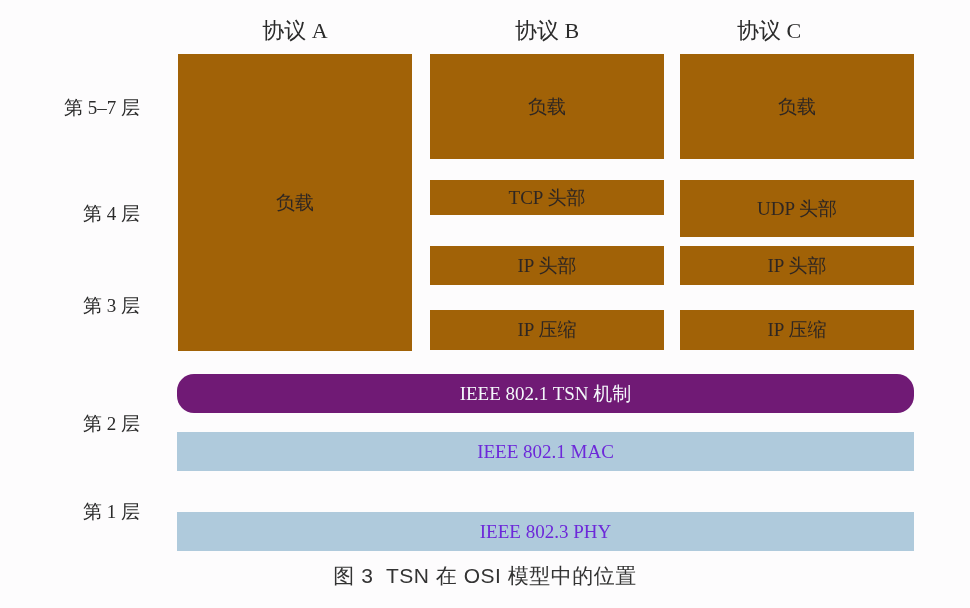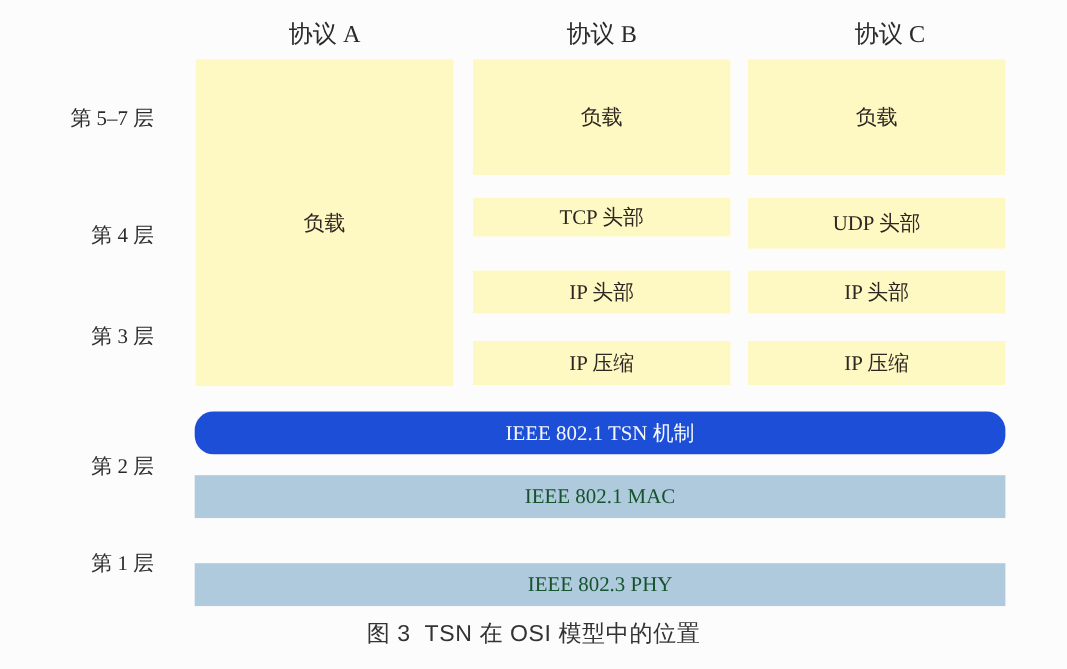--- a/index.html
+++ b/index.html
@@ -1,35 +1,35 @@
 <!DOCTYPE html>
 <html><head>
 <meta charset="utf-8">
 <style>
   html, body { margin:0; padding:0; }
   body { width:970px; height:608px; background:#fdfcfd; position:relative; overflow:hidden;
          font-family:"Liberation Serif","DejaVu Serif",serif; color:#2a2a2a; }
   .abs { position:absolute; }
   .col-title { font-size:22px; text-align:center; width:234px; top:16px; }
   .layer-label { font-size:19px; width:140px; text-align:right; left:0; }
-  .box { background:#fef9c3; display:flex; align-items:center; justify-content:center;
+  .box { background:#a16207; display:flex; align-items:center; justify-content:center;
          font-size:19px; color:#2e2622; }
   .bar { left:177px; width:737px; height:39px; display:flex; align-items:center; justify-content:center;
          font-size:19px; }
-  .bar.tsn { background:#1d4ed8; color:#f4f8fb;border-radius:17px; }
-  .bar.light { background:#afcadc; color:#14532d; }
+  .bar.tsn { background:#701a75; color:#f4f8fb;border-radius:17px; }
+  .bar.light { background:#afcadc; color:#6d28d9; }
   .caption { top:562px; left:0; width:970px; text-align:center; font-size:21px;
              font-family:"Liberation Sans","DejaVu Sans",sans-serif; color:#333; letter-spacing:0.5px; }
 </style>
 </head>
 <body>
 
 <div class="abs col-title" style="left:178px;">协议 A</div>
 <div class="abs col-title" style="left:430px;">协议 B</div>
-<div class="abs col-title" style="left:692px;">协议 C</div>
+<div class="abs col-title" style="left:652px;">协议 C</div>
 
 <div class="abs layer-label" style="top:95px;">第 5–7 层</div>
 <div class="abs layer-label" style="top:201px;">第 4 层</div>
 <div class="abs layer-label" style="top:293px;">第 3 层</div>
 <div class="abs layer-label" style="top:411px;">第 2 层</div>
 <div class="abs layer-label" style="top:499px;">第 1 层</div>
 
 <div class="abs box" style="left:178px; top:54px; width:234px; height:297px; align-items:flex-start;">
   <span style="margin-top:136px;">负载</span>
 </div>
@@ -43,21 +43,21 @@
 <div class="abs box" style="left:430px; top:246px; width:234px; height:39px;">
   <span>IP 头部</span>
 </div>
 <div class="abs box" style="left:430px; top:310px; width:234px; height:40px;">
   <span>IP 压缩</span>
 </div>
 
 <div class="abs box" style="left:680px; top:54px; width:234px; height:105px;">
   <span>负载</span>
 </div>
-<div class="abs box" style="left:680px; top:180px; width:234px; height:46px;">
+<div class="abs box" style="left:680px; top:180px; width:234px; height:57px;">
   <span>UDP 头部</span>
 </div>
 <div class="abs box" style="left:680px; top:246px; width:234px; height:39px;">
   <span>IP 头部</span>
 </div>
 <div class="abs box" style="left:680px; top:310px; width:234px; height:40px;">
   <span>IP 压缩</span>
 </div>
 
 <div class="abs bar tsn" style="top:374px;">

